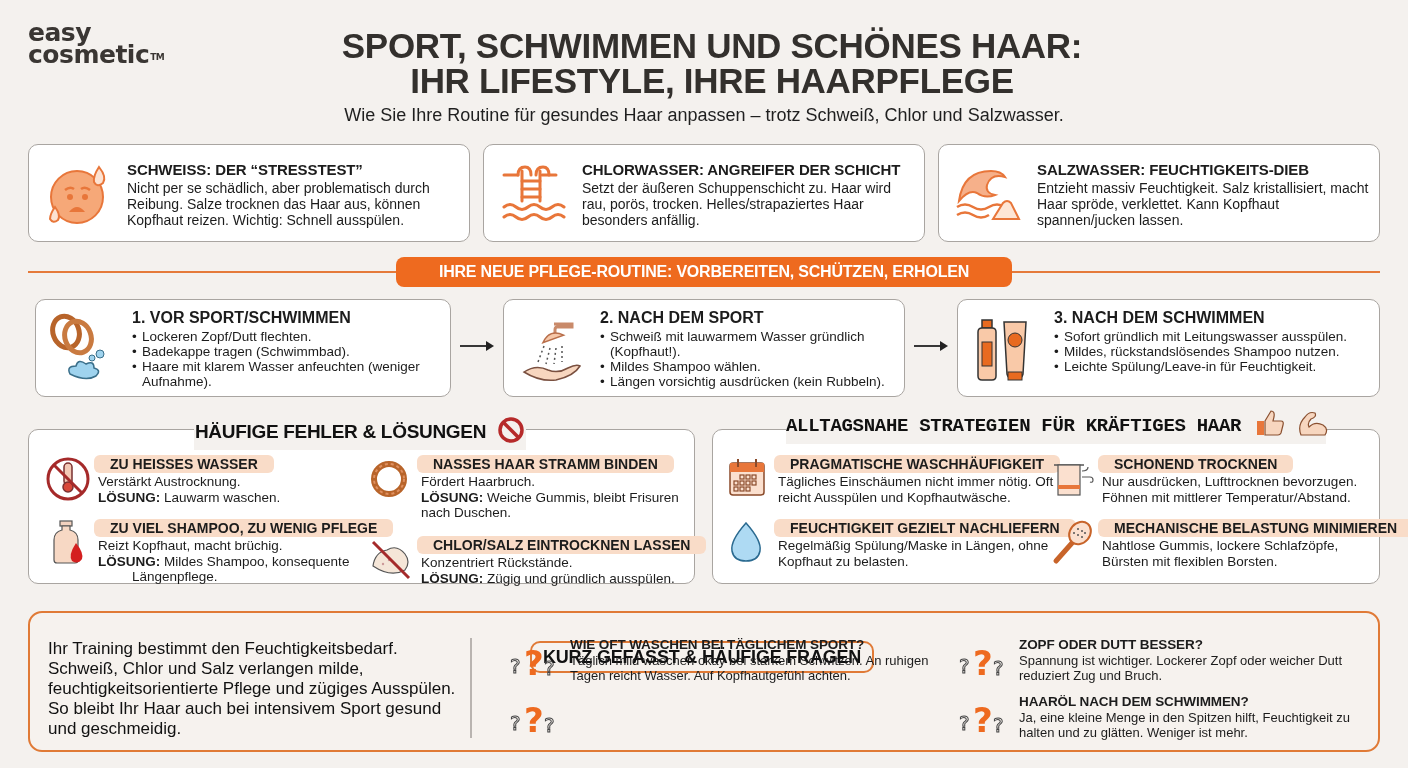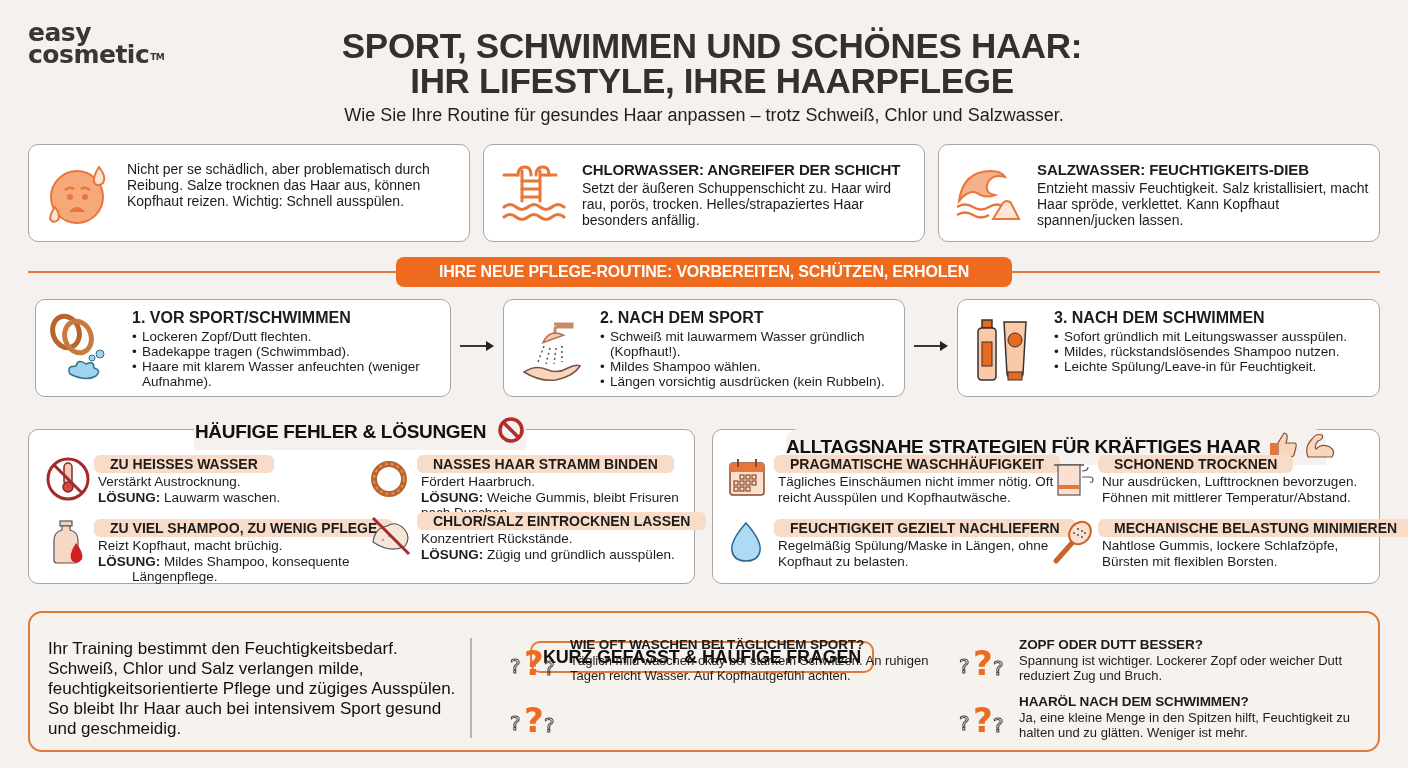--- a/index.html
+++ b/index.html
@@ -86,20 +86,21 @@
     <circle cx="34" cy="40" r="26" fill="#f6a878" stroke="#e8763a" stroke-width="2"></circle>
     <path d="M22 33 q5 -4 9 -1" stroke="#e8763a" stroke-width="2.5" fill="none"></path>
     <path d="M38 32 q4 -3 9 1" stroke="#e8763a" stroke-width="2.5" fill="none"></path>
     <circle cx="27" cy="40" r="3" fill="#e8763a"></circle>
       <circle cx="42" cy="40" r="3" fill="#e8763a"></circle>
     <path d="M26 55 q8 -10 16 0 z" fill="#e8763a"></path>
     <path d="M56 10 q8 10 4 16 q-6 5 -9 -1 q-1 -6 5 -15z" fill="#fce2d2" stroke="#e8763a" stroke-width="2"></path>
     <path d="M12 50 q6 8 3 13 q-5 4 -8 -1 q0 -5 5 -12z" fill="#fce2d2" stroke="#e8763a" stroke-width="2"></path>
   </svg>
   <div class="txt">
+    <h3>SCHWEISS: DER “STRESSTEST”</h3>
     <p>Nicht per se schädlich, aber problematisch durch Reibung. Salze trocknen das Haar aus, können Kopfhaut reizen. Wichtig: Schnell ausspülen.</p>
   </div>
 </div>
 <div class="abs card threat" style="left:483px;width:442px;">
   <svg class="icon" viewBox="0 0 72 72">
     <g stroke="#e8763a" stroke-width="3" fill="none" stroke-linecap="round">
       <path d="M6 18 h14"></path>
         <path d="M44 18 h14"></path>
       <path d="M20 18 q0 -8 7 -8 q6 0 6 8"></path>
         <path d="M38 18 q0 -8 7 -8 q6 0 6 8"></path>
@@ -242,37 +243,37 @@
     <path d="M30 24 q8 10 6 16 q-4 6 -10 2 q-4 -6 4 -18z" fill="#d41f1f"></path>
   </svg>
   <div class="txt">
     <div class="tag">ZU VIEL SHAMPOO, ZU WENIG PFLEGE</div>
     <p>Reizt Kopfhaut, macht brüchig.</p>
     <p><b>LÖSUNG:</b> <span>Mildes Shampoo, konsequente</span></p>
     <p style="padding-left:34px;">Längenpflege.</p>
   </div>
 </div>
 
-<div class="item" style="left:369px;top:512px;width:320px;height:60px;">
+<div class="item" style="left:369px;top:536px;width:320px;height:60px;">
   <svg class="icon" viewBox="0 0 44 46">
     <path d="M4 30 q2 -14 14 -16 q10 -6 18 4 q6 8 0 16 q-14 8 -32 -4z" fill="#f5e6d8" stroke="#555" stroke-width="1.2"></path>
     <circle cx="20" cy="24" r="1.2" fill="#c99"></circle>
       <circle cx="26" cy="28" r="1.2" fill="#c99"></circle>
       <circle cx="14" cy="28" r="1.2" fill="#c99"></circle>
     <path d="M4 6 L40 42" stroke="#a52a2a" stroke-width="3"></path>
   </svg>
   <div class="txt">
     <div class="tag">CHLOR/SALZ EINTROCKNEN LASSEN</div>
     <p>Konzentriert Rückstände.</p>
     <p><b>LÖSUNG:</b> <span>Zügig und gründlich ausspülen.</span></p>
   </div>
 </div>
 
 <div class="abs panel" style="left:712px;top:429px;width:668px;height:155px;"></div>
-<div class="abs panel-tab" style="left:786px;top:429px;width:540px;">
+<div class="abs panel-tab" style="left:786px;top:408px;width:540px;font-family:Liberation Mono, monospace;">
   <span>ALLTAGSNAHE STRATEGIEN FÜR KRÄFTIGES HAAR</span>
   <svg style="vertical-align:-6px;margin-left:4px;" width="30" height="28" viewBox="0 0 30 28">
       <rect x="1" y="12" width="7" height="14" fill="#e8763a"></rect>
       <path d="M9 12 l6 -10 q4 0 3 6 l-1 4 h8 q3 0 2 4 l-2 8 q-1 2 -3 2 h-13z" fill="#f7d6bf" stroke="#8a5030" stroke-width="1.2"></path>
     </svg>
   <svg style="vertical-align:-6px;" width="32" height="28" viewBox="0 0 32 28">
       <path d="M4 26 q-4 -10 4 -18 q4 -6 10 -4 q2 4 -4 6 q-4 4 -2 8 q6 -6 14 -2 q6 4 2 10z" fill="#f7d6bf" stroke="#8a5030" stroke-width="1.2"></path>
     </svg>
 </div>
 

